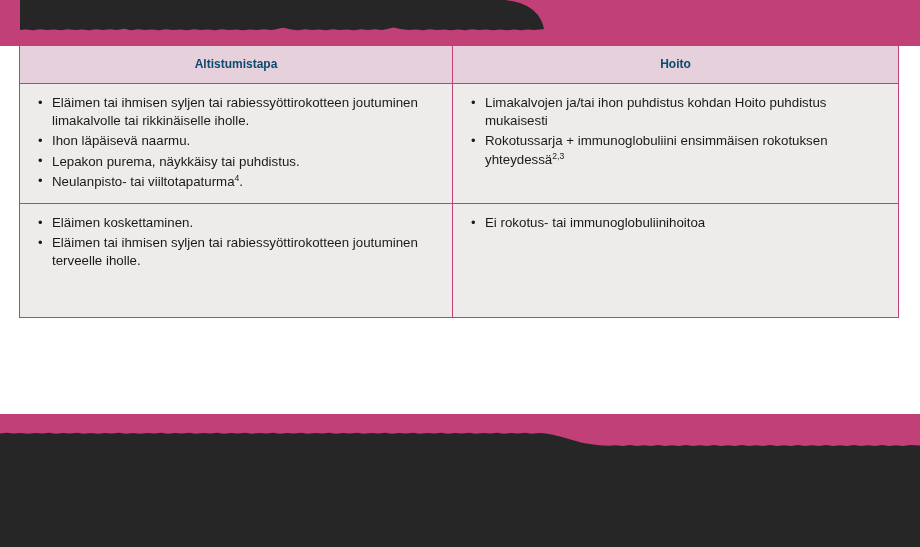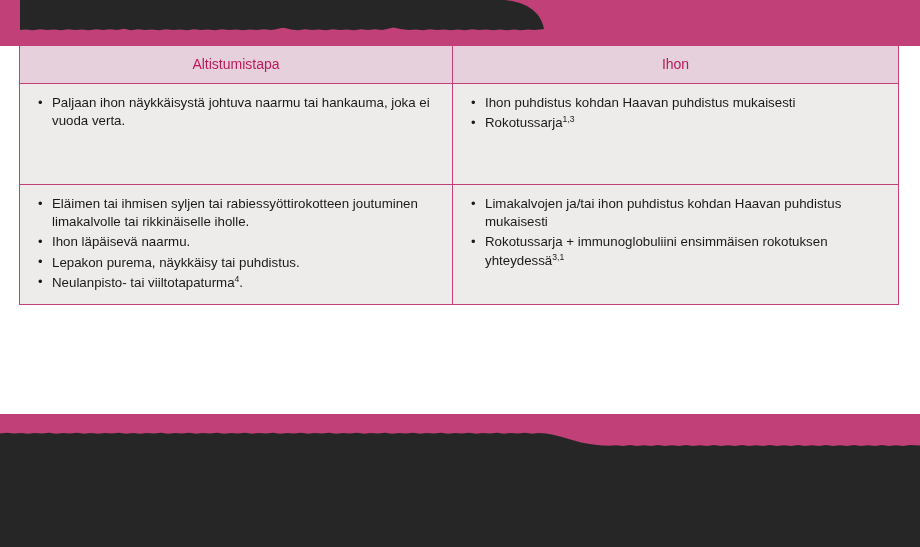--- a/index.html
+++ b/index.html
@@ -63,23 +63,23 @@
   #exposure-table col.col-b { width: 446px; }
 
   #exposure-table th,
   #exposure-table td {
     border: 1px solid #C04077;
     vertical-align: top;
     padding: 0;
   }
   #exposure-table thead th {
     background: #E5D0DC;
-    color: #be185d;
-    font-size: 14px;
-    font-weight: normal;
+    color: #0c4a6e;
+    font-size: 12px;
+    font-weight: bold;
     text-align: center;
     height: 28px;
     padding: 4px 6px 5px 6px;
     vertical-align: middle;
   }
 
   .cell-inner {
     padding: 10px 14px 10px 16px;
   }
   ul.bullets {
@@ -140,57 +140,57 @@
 </div>
 
 <table id="exposure-table" data-name="exposure-treatment-table">
   <colgroup>
     <col class="col-a">
     <col class="col-b">
   </colgroup>
   <thead data-name="table-header">
     <tr data-name="table-header-row">
       <th data-name="column-header-exposure">Altistumistapa</th>
-      <th data-name="column-header-treatment">Ihon</th>
+      <th data-name="column-header-treatment">Hoito</th>
     </tr>
   </thead>
   <tbody data-name="table-body">
-    <tr data-name="table-row-1">
-      <td data-name="cell-exposure-1">
-        <div class="cell-inner" data-name="cell-content">
-          <ul class="bullets" data-name="bullet-list">
-              <li data-name="bullet-item">Paljaan ihon näykkäisystä johtuva naarmu tai hankauma, joka ei vuoda verta.</li>
-            </ul>
-        </div>
-      </td>
-      <td data-name="cell-treatment-1">
-        <div class="cell-inner" data-name="cell-content">
-          <ul class="bullets" data-name="bullet-list">
-              <li data-name="bullet-item">Ihon puhdistus kohdan Haavan puhdistus mukaisesti</li>
-              <li data-name="bullet-item">Rokotussarja<sup data-name="footnote-marker">1,3</sup></li>
-            </ul>
-        </div>
-      </td>
-    </tr>
     <tr data-name="table-row-2">
       <td data-name="cell-exposure-2">
         <div class="cell-inner" data-name="cell-content">
           <ul class="bullets" data-name="bullet-list">
               <li data-name="bullet-item">Eläimen tai ihmisen syljen tai rabiessyöttirokotteen joutuminen limakalvolle tai rikkinäiselle iholle.</li>
               <li data-name="bullet-item">Ihon läpäisevä naarmu.</li>
               <li data-name="bullet-item">Lepakon purema, näykkäisy tai puhdistus.</li>
               <li data-name="bullet-item">Neulanpisto- tai viiltotapaturma<sup data-name="footnote-marker">4</sup>.</li>
             </ul>
         </div>
       </td>
       <td data-name="cell-treatment-2">
         <div class="cell-inner" data-name="cell-content">
           <ul class="bullets" data-name="bullet-list">
-              <li data-name="bullet-item">Limakalvojen ja/tai ihon puhdistus kohdan Haavan puhdistus mukaisesti</li>
-              <li data-name="bullet-item">Rokotussarja + immunoglobuliini ensimmäisen rokotuksen yhteydessä<sup data-name="footnote-marker">3,1</sup></li>
+              <li data-name="bullet-item">Limakalvojen ja/tai ihon puhdistus kohdan Hoito puhdistus mukaisesti</li>
+              <li data-name="bullet-item">Rokotussarja + immunoglobuliini ensimmäisen rokotuksen yhteydessä<sup data-name="footnote-marker">2,3</sup></li>
+            </ul>
+        </div>
+      </td>
+    </tr>
+    <tr data-name="table-row-3">
+      <td data-name="cell-exposure-3">
+        <div class="cell-inner" data-name="cell-content">
+          <ul class="bullets" data-name="bullet-list">
+              <li data-name="bullet-item">Eläimen koskettaminen.</li>
+              <li data-name="bullet-item">Eläimen tai ihmisen syljen tai rabiessyöttirokotteen joutuminen terveelle iholle.</li>
+            </ul>
+        </div>
+      </td>
+      <td data-name="cell-treatment-3">
+        <div class="cell-inner" data-name="cell-content">
+          <ul class="bullets" data-name="bullet-list">
+              <li data-name="bullet-item">Ei rokotus- tai immunoglobuliinihoitoa</li>
             </ul>
         </div>
       </td>
     </tr>
   </tbody>
 </table>
 
 <div id="bottom-band" data-name="bottom-torn-band">
   <div class="pink-fill" data-name="bottom-band-pink-fill"></div>
   <svg width="920" height="133" viewBox="0 0 920 133" data-name="bottom-band-dark-shape">

